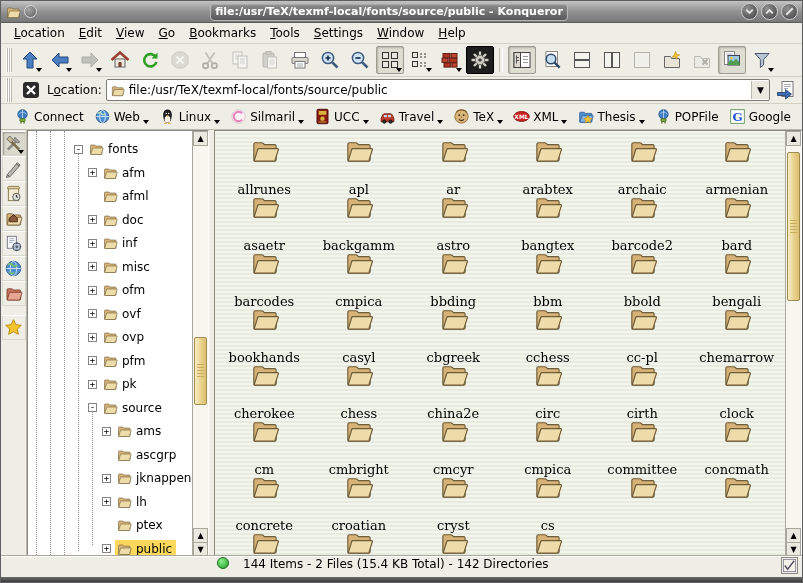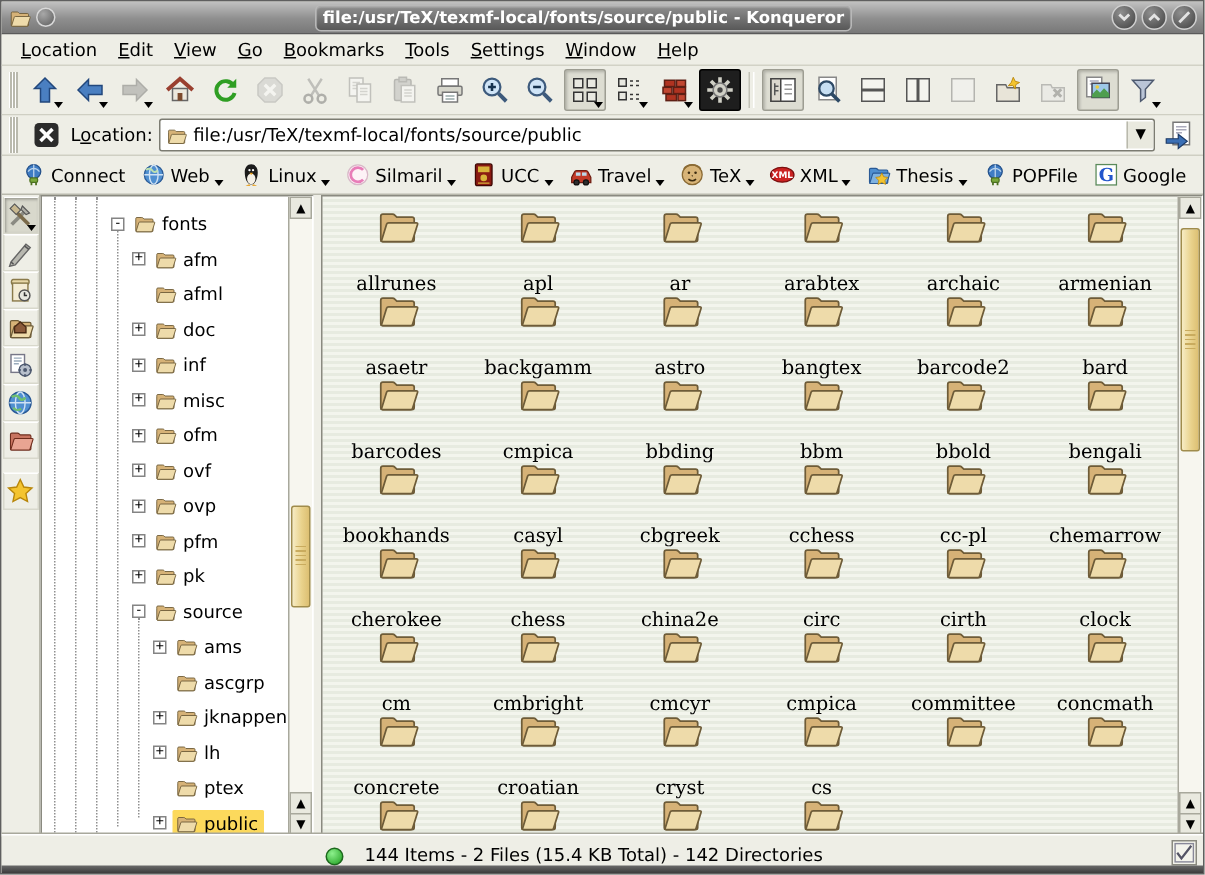--- a/index.html
+++ b/index.html
@@ -87,21 +87,21 @@
           box-sizing:border-box;display:flex;align-items:center;justify-content:center;font-size:8px;line-height:1;color:#000;}
   .sc-up{top:0;}
   .sc-b1{bottom:14px;}
   .sc-b2{bottom:0;}
   .thumb{position:absolute;left:1px;right:1px;border:1px solid #a08c4c;border-radius:2px;
          background:linear-gradient(90deg,#f7ecc4,#e9d28c 55%,#dcbf72);}
   .thumb::after{content:"";position:absolute;left:2px;right:2px;top:50%;height:14px;margin-top:-7px;
          background:repeating-linear-gradient(#c9ab5e 0 1px,transparent 1px 3px);}
   
   .statusbar{bottom:5px;height:21px;background:#eeeee6;border-top:1px solid #fff;box-shadow:0 -1px 0 #a8a89c;
-             display:flex;align-items:flex-end;box-sizing:border-box;}
+             display:flex;align-items:flex-start;box-sizing:border-box;}
   .led{width:10px;height:10px;border-radius:50%;margin-left:216px;margin-right:14px;
        background:radial-gradient(circle at 35% 30%,#8cf08c,#1f9e1f);border:1px solid #1c681c;}
   .st-text{flex:1;}
   .st-box{width:15px;height:15px;border:1px solid #8a8a80;background:#f4f4ec;margin-right:4px;
           display:flex;align-items:center;justify-content:center;}
   .frame-bottom{bottom:0;height:5px;background:linear-gradient(#6a6a6a,#3c3c3c);}
 </style>
 </head>
 <body>
 

